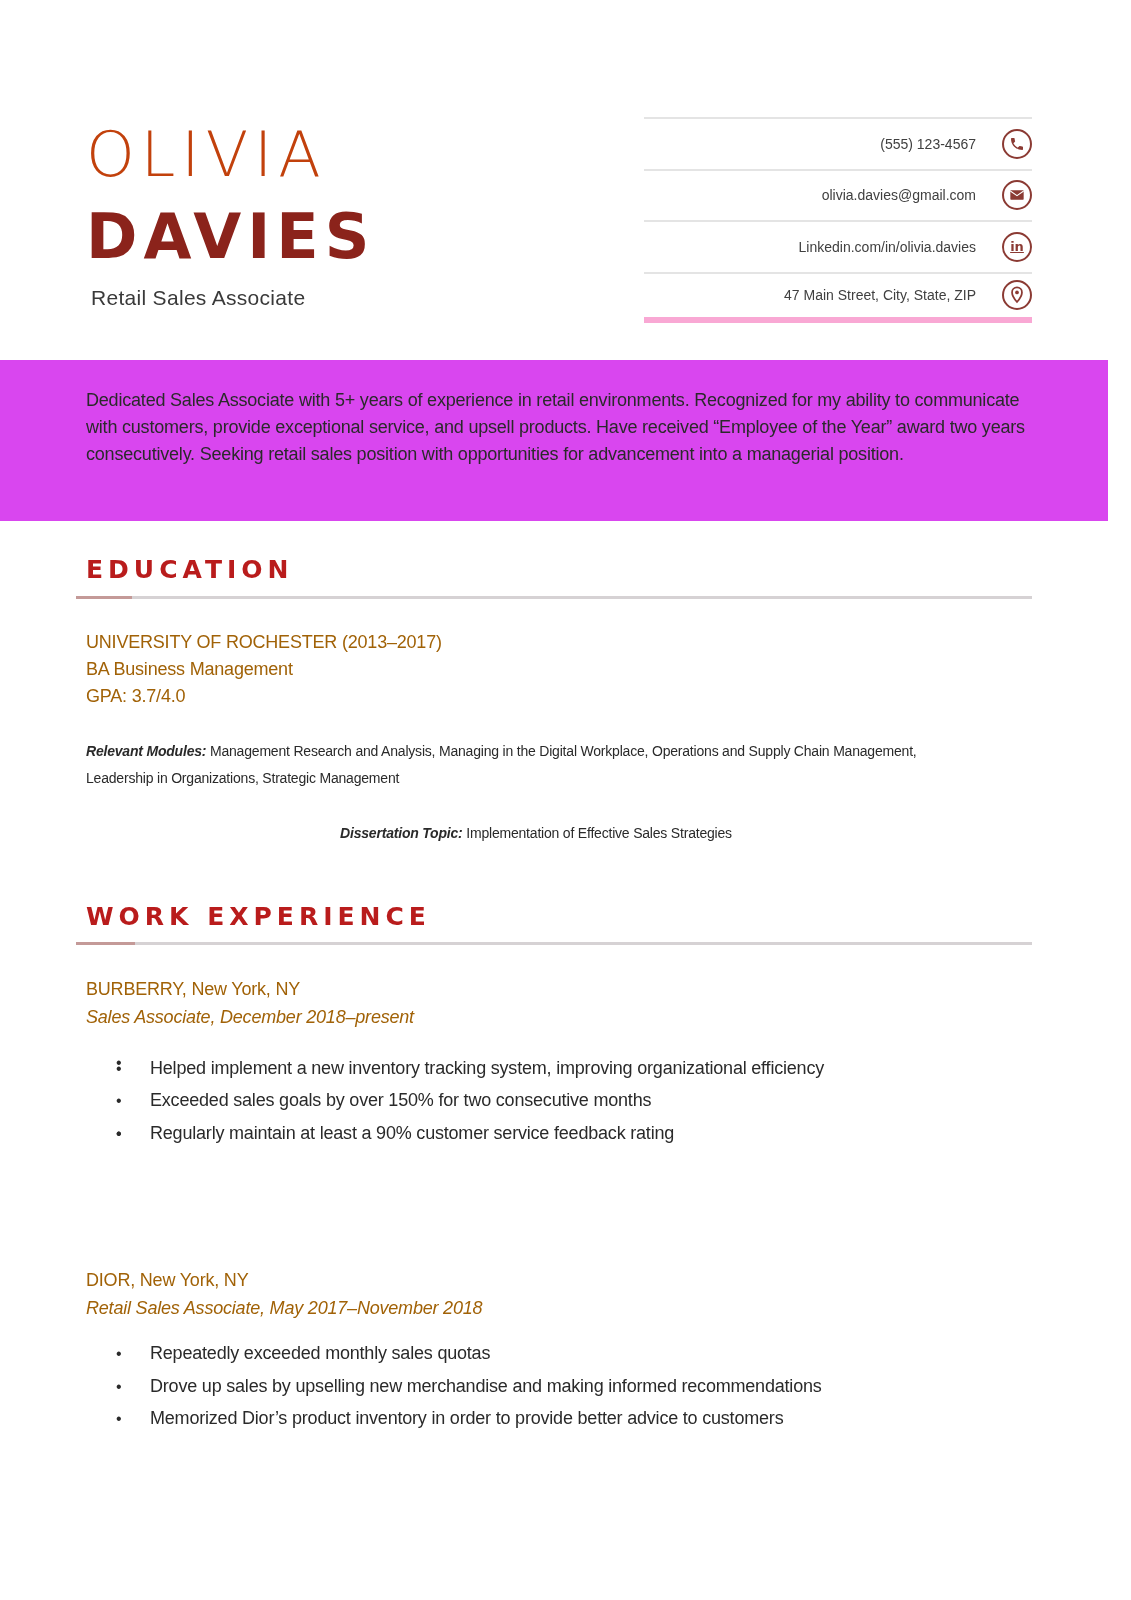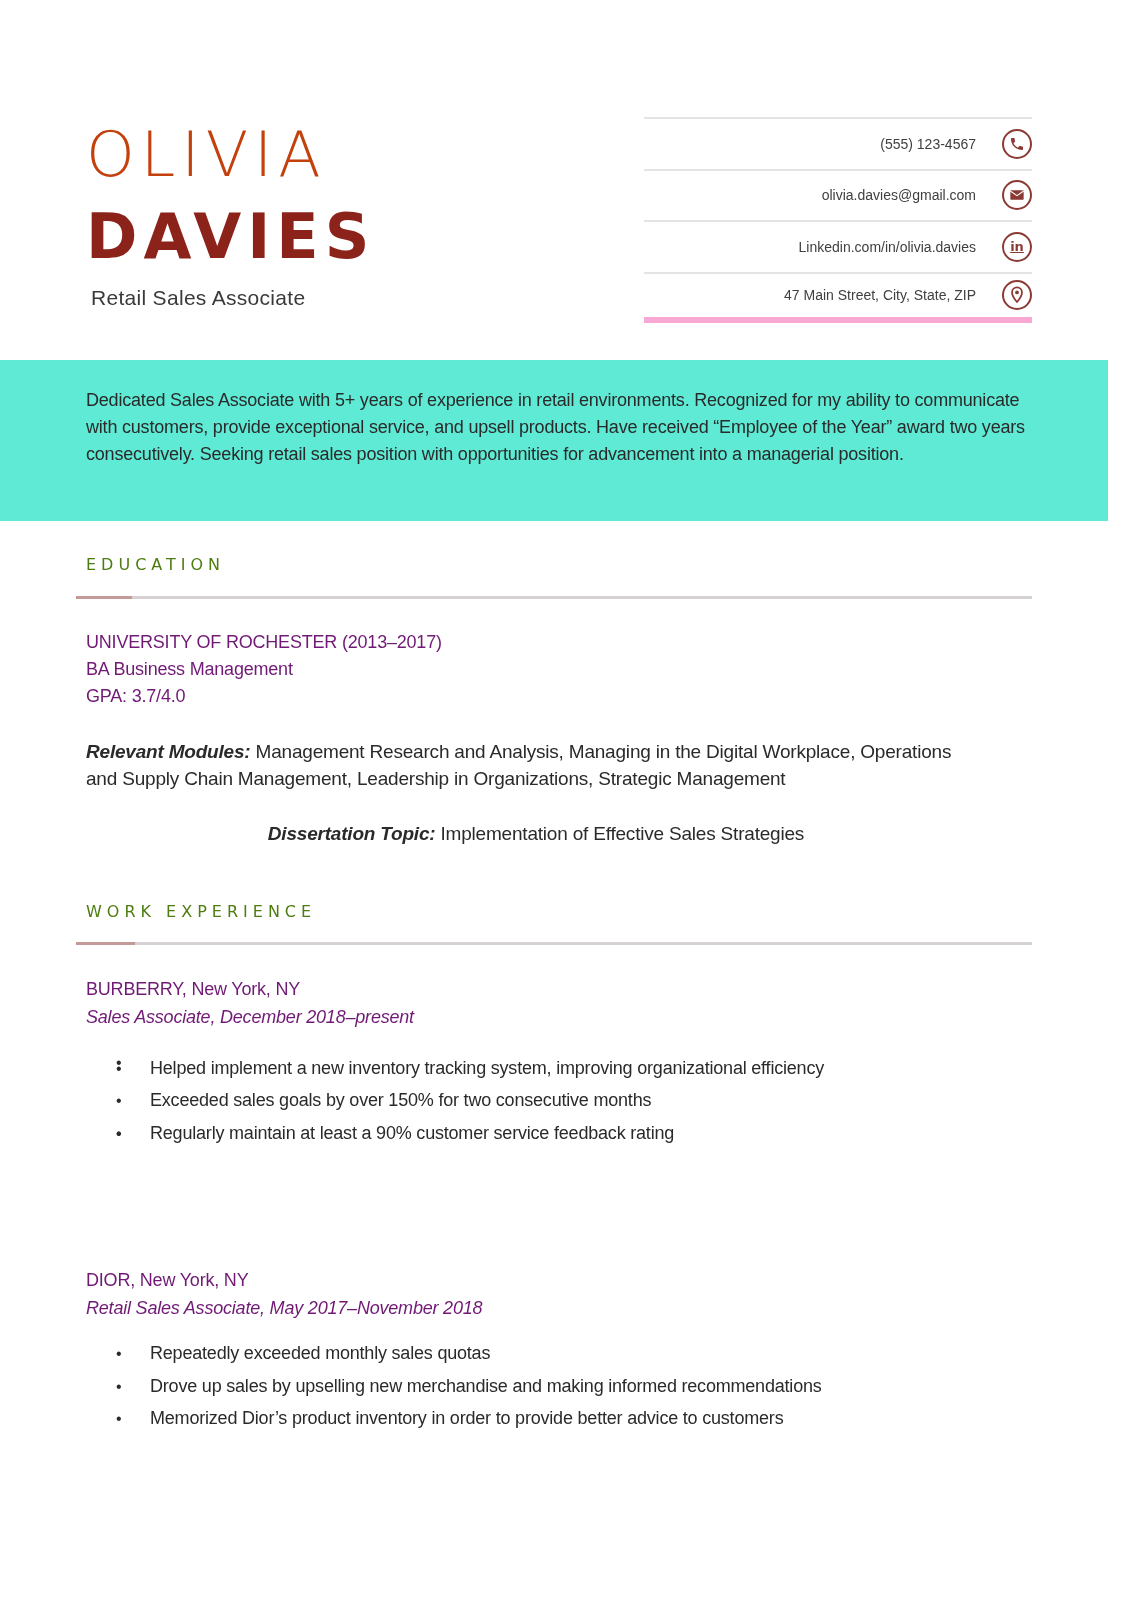--- a/index.html
+++ b/index.html
@@ -48,53 +48,53 @@
       border: 2px solid #8b3a33;
       display: flex; align-items: center; justify-content: center;
       color: #8b3a33; flex: none; text-decoration: underline;
     }
     .contact-icon svg { display: block; }
     .li-text { font-size: 13px; font-weight: bold; color: #8b3a33; font-family: "DejaVu Sans", sans-serif; }
 
     
     .summary {
       position: absolute; left: 0; top: 360px; width: 1108px; height: 161px;
-      background: #5eead4;
+      background: #d946ef;
     }
     .summary p {
       position: absolute; left: 86px; top: 27px; width: 945px;
       font-size: 18px; line-height: 27px; color: #2a2a2a;
       letter-spacing: -0.2px;
     }
 
     
     .section-title {
       position: absolute; left: 86px;
       font-family: "DejaVu Sans", sans-serif;
-      font-weight: normal; font-size: 16px; letter-spacing: 5px;
-      color: #4d7c0f;
+      font-weight: bold; font-size: 25px; letter-spacing: 5px;
+      color: #b91c1c;
     }
     .section-rule {
       position: absolute; left: 76px; width: 956px; height: 3px;
       background: #d6d2d4;
     }
     .section-rule .accent {
       position: absolute; left: 0; top: 0; width: 56px; height: 3px;
       background: #c49a98;
     }
 
     .text-line {
       position: absolute; left: 86px;
-      font-size: 18px; color: #701a75; line-height: 27px; white-space: nowrap;
+      font-size: 18px; color: #a16207; line-height: 27px; white-space: nowrap;
       letter-spacing: -0.2px;
       text-align: right;
     }
     .text-block {
       position: absolute; left: 86px; width: 900px;
-      font-size: 19px; color: #2a2a2a; line-height: 27px;
+      font-size: 14px; color: #2a2a2a; line-height: 27px;
       letter-spacing: -0.2px;
     }
     .bold-italic { font-weight: bold; font-style: italic; }
     .italic { font-style: italic; }
 
     .bullets { position: absolute; left: 116px; width: 910px; list-style: none; }
     .bullets li {
       position: relative; padding-left: 34px;
       font-size: 18px; line-height: 27px; color: #2a2a2a;
       margin-bottom: 5.5px; letter-spacing: -0.2px;

